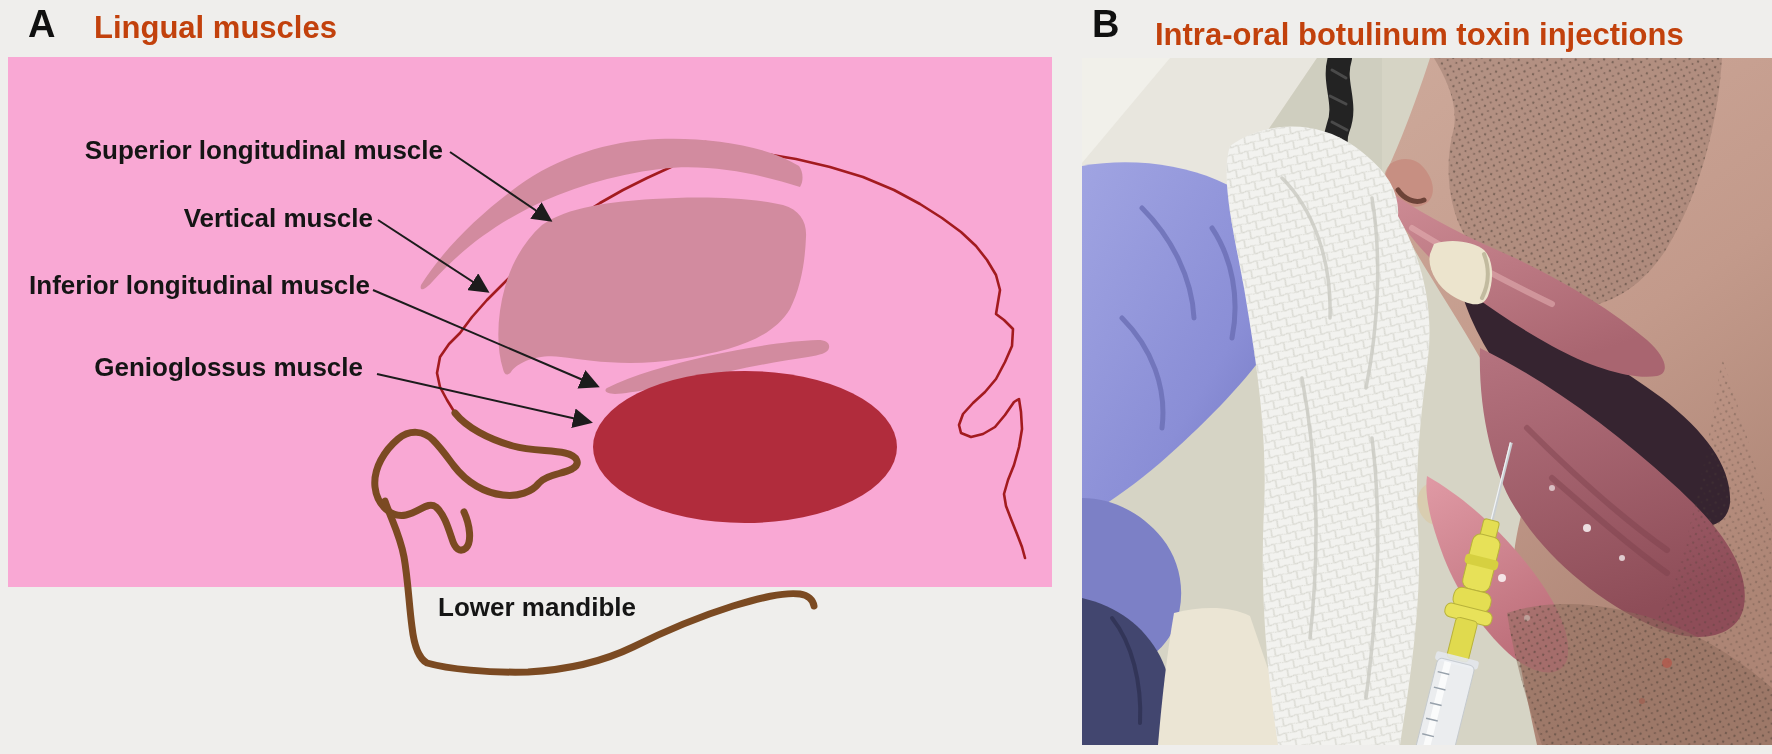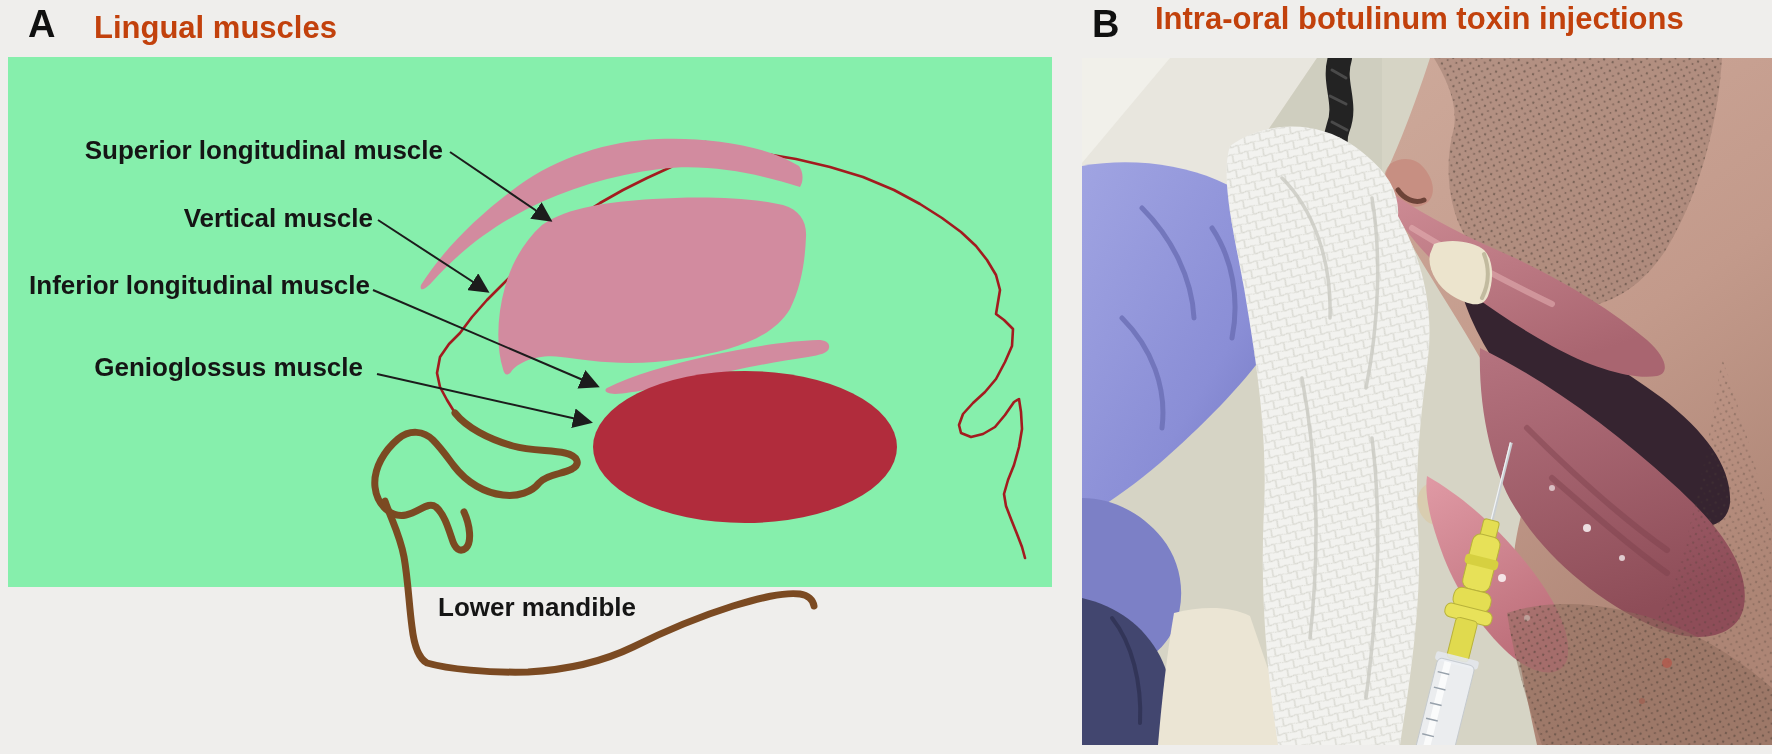--- a/index.html
+++ b/index.html
@@ -1,33 +1,33 @@
 <!DOCTYPE html>
 <html><head>
 <meta charset="utf-8">
 <style>
   html,body{margin:0;padding:0;background:#efeeec;}
   #root{position:relative;width:1772px;height:754px;background:#efeeec;
         font-family:"Liberation Sans",sans-serif;overflow:hidden;}
   .panel-letter{position:absolute;font-size:38px;font-weight:bold;color:#101010;line-height:1;}
   .panel-title{position:absolute;font-size:31px;font-weight:bold;color:#c2410c;line-height:1.2;}
-  #panelA{position:absolute;left:8px;top:57px;width:1044px;height:530px;background:#86efac;}
+  #panelA{position:absolute;left:8px;top:57px;width:1044px;height:530px;background:#f9a8d4;}
   #panelB{position:absolute;left:1082px;top:58px;width:690px;height:687px;background:#d6d4c5;}
   svg{display:block}
   .lblA{font-size:26px;font-weight:bold;fill:#151515;}
 </style>
 </head>
 <body>
 
 <div id="root">
 
   <div class="panel-letter" style="left:28px;top:5px">A</div>
   <div class="panel-title" style="left:94px;top:9px">Lingual muscles</div>
   <div class="panel-letter" style="left:1092px;top:5px">B</div>
-  <div class="panel-title" style="left:1155px;top:0">Intra-oral botulinum toxin injections</div>
+  <div class="panel-title" style="left:1155px;top:16px">Intra-oral botulinum toxin injections</div>
 
   <div id="panelA">
     <svg width="1044" height="686" viewBox="0 0 1044 686">
       <defs>
         <marker id="ah" viewBox="0 0 10 10" refX="8.5" refY="5" markerWidth="10" markerHeight="10" orient="auto-start-reverse">
           <path d="M0,0 L10,5 L0,10 z" fill="#1c1c1c"></path>
         </marker>
       </defs>
 
       <path fill="none" stroke-width="2.6" stroke-linejoin="round" stroke-linecap="round" d="M447,356 L439,343 L432,330 L429,316 L432,300 L441,287 L452,276 L464,260 L479,243 L495,227

